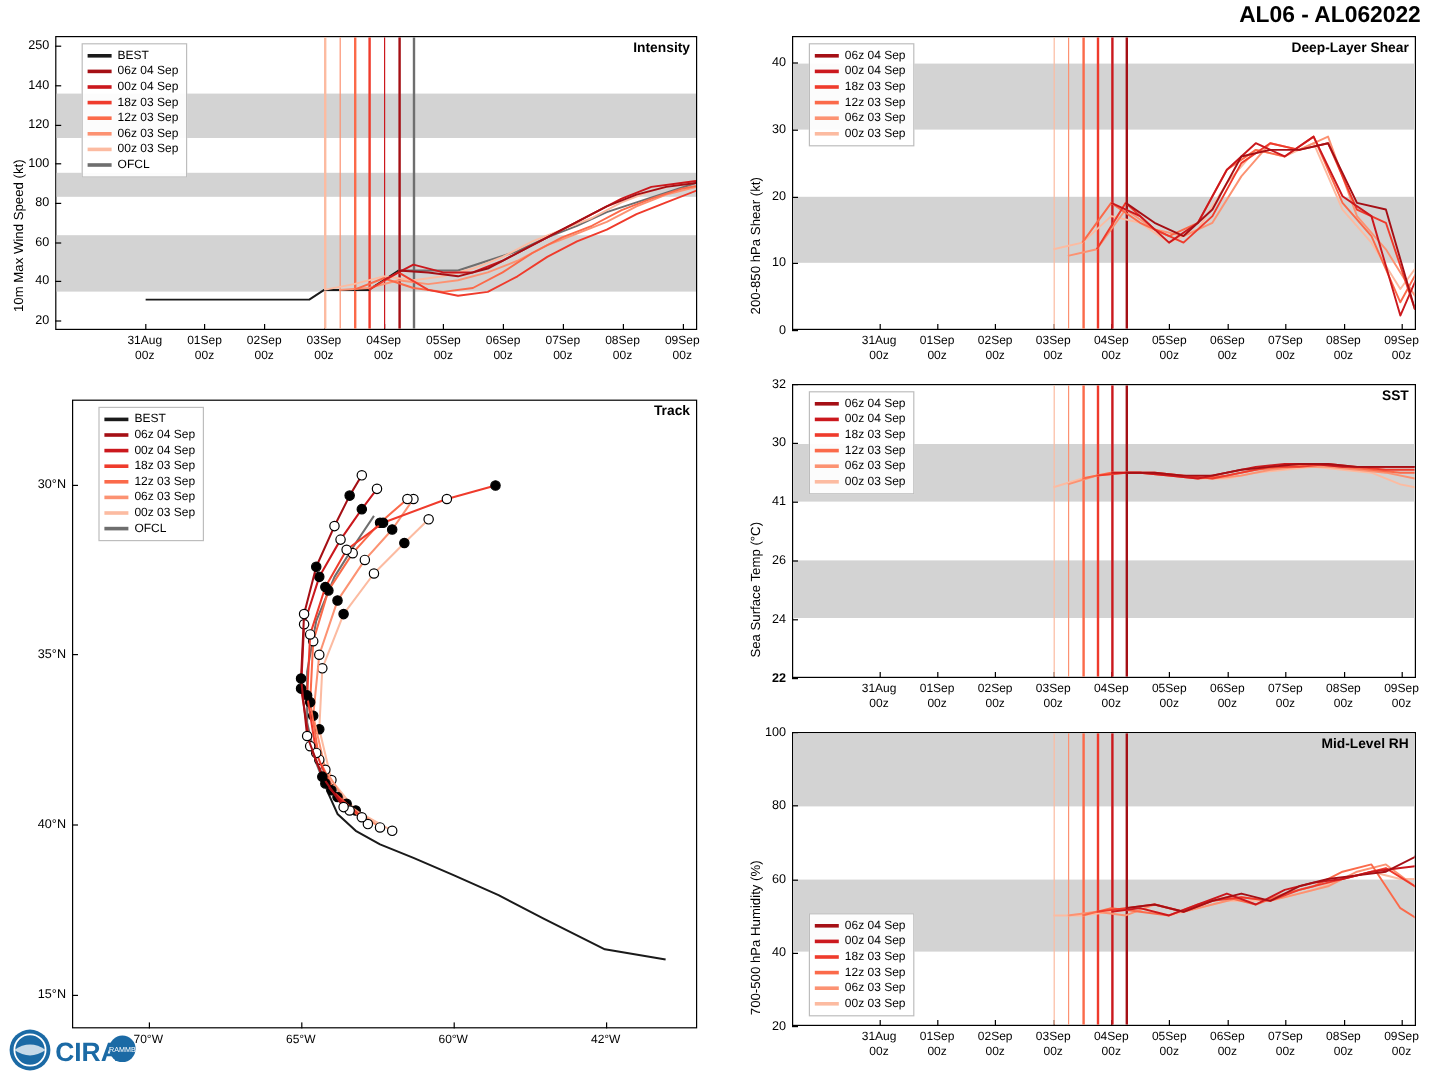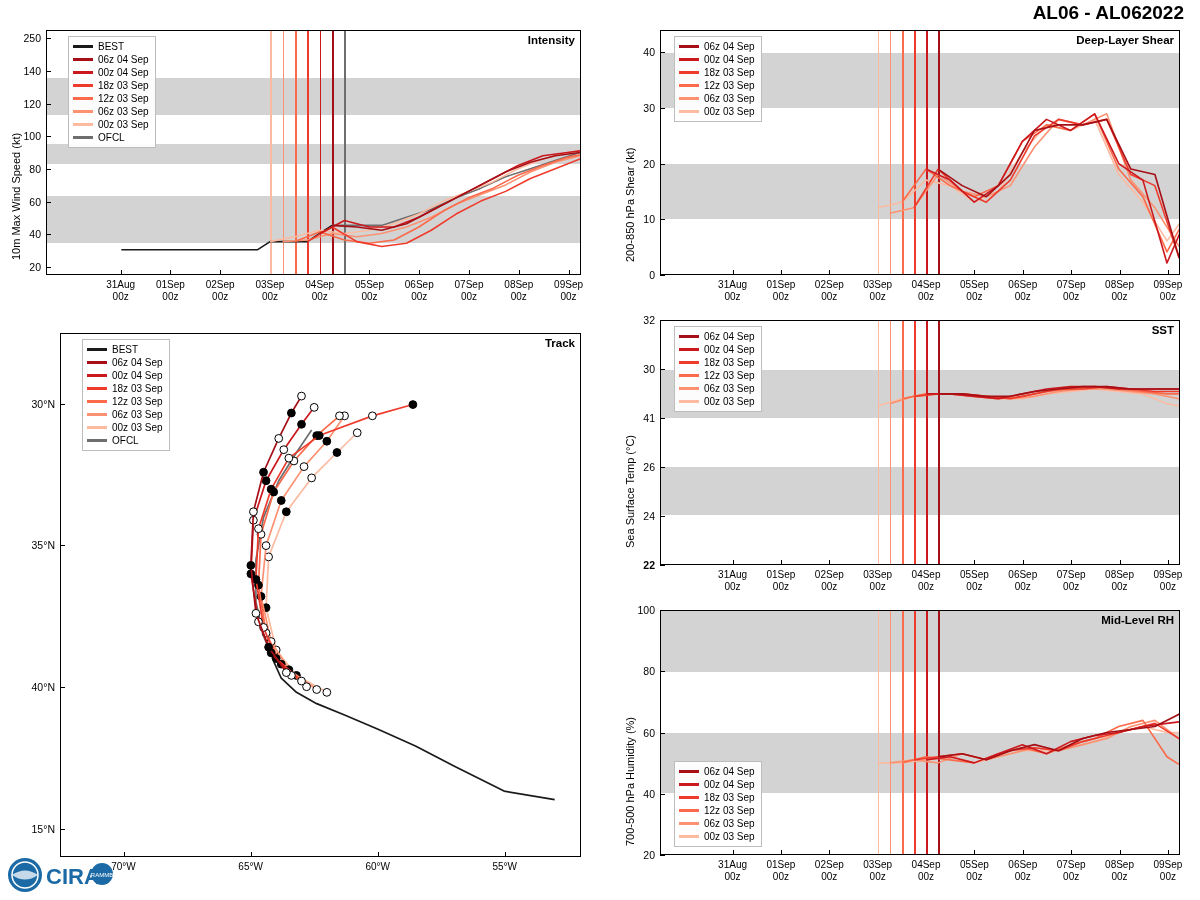--- a/index.html
+++ b/index.html
@@ -321,21 +321,21 @@
         <div class="ytick" style="top: 13.5135%;">30°N</div>
         <div class="ytickmark" style="top: 13.5135%;"></div>
       </div>
     <div class="xticks">
         <div class="xtick" style="left: 12.1951%; text-align: right;">70°W</div>
         <div class="xtickmark" style="left: 12.1951%;"></div>
         <div class="xtick" style="left: 36.5854%;">65°W</div>
         <div class="xtickmark" style="left: 36.5854%;"></div>
         <div class="xtick" style="left: 60.9756%;">60°W</div>
         <div class="xtickmark" style="left: 60.9756%;"></div>
-        <div class="xtick" style="left: 85.3659%;">55°W</div>
+        <div class="xtick" style="left: 85.3659%;">42°W</div>
         <div class="xtickmark" style="left: 85.3659%;"></div>
       </div>
   </div>
 
   <div class="panel" id="p-shear" style="left:660px; top:30px; width:520px; height:245px;">
     <div class="plotbox">
       <div class="bands">
           <div class="band" style="top: 54.5455%; height: 22.7273%;"></div>
           <div class="band" style="top: 9.09091%; height: 22.7273%;"></div>
         </div>

